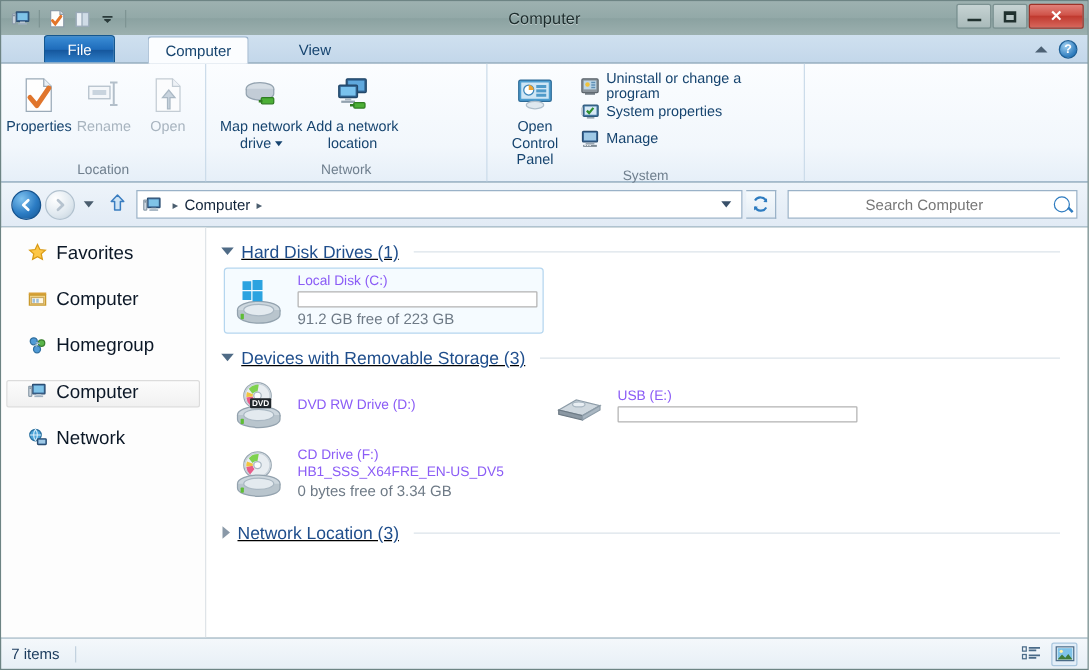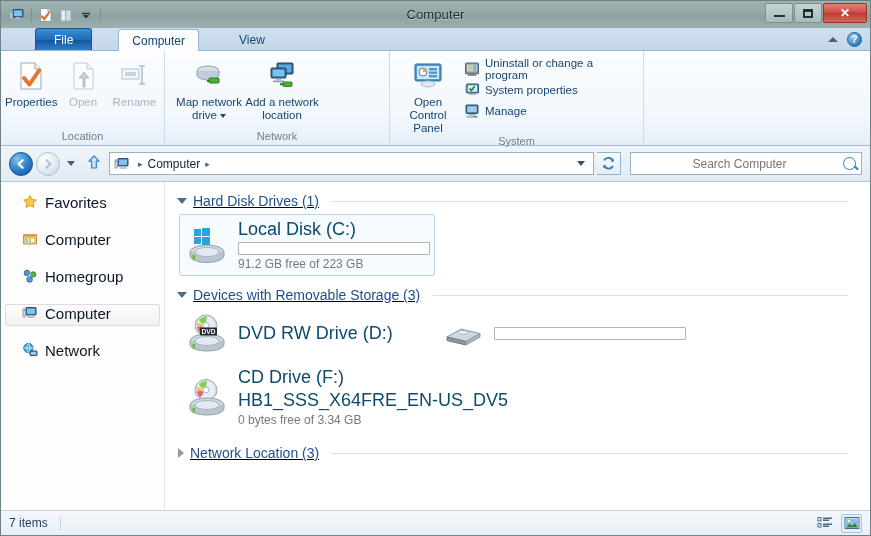--- a/index.html
+++ b/index.html
@@ -216,21 +216,21 @@
   .tiles { display: flex; flex-wrap: wrap; padding-left: 4px; }
   .tile {
     display: flex; align-items: center; gap: 8px;
     padding: 4px 8px 4px 6px; cursor: default;
     border: 1px solid transparent; border-radius: 3px;
     width: 256px; min-height: 50px;
   }
   .tile.selected { border-color: #b5d6ef; background: #f5fbff; }
   .tile .ti { width: 44px; height: 40px; flex: 0 0 44px; position: relative; }
   .tile .meta { display: flex; flex-direction: column; justify-content: center; gap: 2px; min-width: 0; }
-  .tile .name { font-size: 18px; color: #0c4a6e; white-space: nowrap; }
+  .tile .name { font-size: 11px; color: #8b5cf6; white-space: nowrap; }
   .tile .sub  { font-size: 12px; color: #6e7a86; white-space: nowrap; }
   .capbar {
     width: 192px; height: 13px; background: #fff;
     border: 1px solid #b3b3b3; border-radius: 1px;
     position: relative; overflow: hidden;
   }
   .capfill {
     height: 100%;
     background: linear-gradient(to bottom,#1fa7d8 0%, #5fd4f2 38%, #25b2e0 62%, #0f7fae 100%);
   }
@@ -324,36 +324,36 @@
               <path d="M6 3h14l6 6v20H6z" fill="#fefefe" stroke="#9aaab8"></path>
               <path d="M20 3v6h6" fill="#eaf0f6" stroke="#9aaab8"></path>
               <path d="M9 18l5.5 6.5L24 10.5" stroke="#e0752c" stroke-width="4" fill="none" stroke-linecap="round" stroke-linejoin="round"></path>
             </svg>
           </span>
           <span class="lbl">Properties</span>
         </div>
         <div class="bigbtn disabled">
           <span class="icon32">
             <svg width="32" height="32" viewBox="0 0 32 32">
+              <rect x="4" y="9" width="17" height="10" fill="#f4f7fa" stroke="#b3bfca"></rect>
+              <rect x="7" y="12" width="11" height="4" fill="#c9d4de"></rect>
+              <path d="M24 6v18M21 6h6M21 24h6" stroke="#b3bfca" stroke-width="1.6"></path>
+            </svg>
+          </span>
+          <span class="lbl">Rename</span>
+        </div>
+        <div class="bigbtn disabled">
+          <span class="icon32">
+            <svg width="32" height="32" viewBox="0 0 32 32">
               <path d="M7 3h13l6 6v20H7z" fill="#fbfcfd" stroke="#c3ccd4"></path>
               <path d="M20 3v6h6" fill="#eef2f6" stroke="#c3ccd4"></path>
               <path d="M16 27v-9h-4l5-6 5 6h-4v9z" fill="#c9d4de" stroke="#aab8c4"></path>
             </svg>
           </span>
           <span class="lbl">Open</span>
-        </div>
-        <div class="bigbtn disabled">
-          <span class="icon32">
-            <svg width="32" height="32" viewBox="0 0 32 32">
-              <rect x="4" y="9" width="17" height="10" fill="#f4f7fa" stroke="#b3bfca"></rect>
-              <rect x="7" y="12" width="11" height="4" fill="#c9d4de"></rect>
-              <path d="M24 6v18M21 6h6M21 24h6" stroke="#b3bfca" stroke-width="1.6"></path>
-            </svg>
-          </span>
-          <span class="lbl">Rename</span>
         </div>
       </div>
       <div class="rgroup-title">Location</div>
     </div>
 
     <div class="rgroup" style="width:225px">
       <div class="rgroup-body" style="padding-left:8px">
         <div class="bigbtn" style="width:72px">
           <span class="icon32">
             <svg width="32" height="32" viewBox="0 0 32 32">
@@ -624,20 +624,21 @@
         <div class="tile" style="width:250px">
           <span class="ti">
             <svg width="44" height="40" viewBox="0 0 44 40">
               <path d="M5 24l14-8 19 4.5-14 8z" fill="#cfd8df" stroke="#8d9ca8"></path>
               <path d="M5 24v3.5l19 4.5v-3.5z" fill="#8b98a3" stroke="#6d7a85"></path>
               <path d="M24 28.5v3.5l14-8V20.5z" fill="#aab7c2" stroke="#8d9ca8"></path>
               <ellipse cx="21" cy="19.5" rx="5" ry="2" fill="#e8eef3" stroke="#a9b7c2"></ellipse>
             </svg>
           </span>
           <span class="meta">
+            <span class="name">USB (E:)</span>
             <span class="capbar">
               <span class="capfill" id="cap-e" style="width: 2%;"></span>
             </span>
           </span>
         </div>
 
         <div class="tile" style="margin-top:4px">
           <span class="ti">
             <svg width="44" height="40" viewBox="0 0 44 40">
               <ellipse cx="20" cy="13" rx="11" ry="10.5" fill="#e8edf1" stroke="#9aa8b3"></ellipse>

